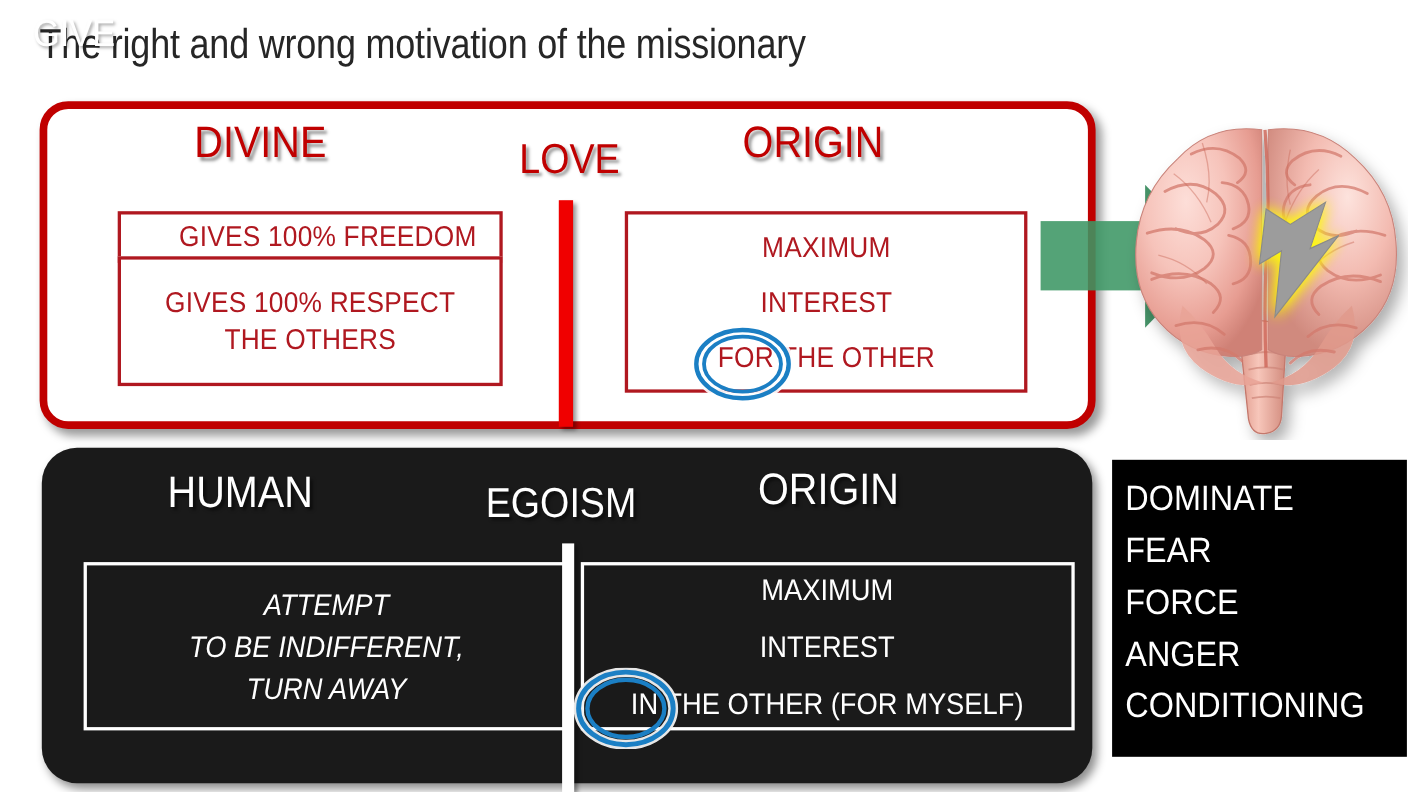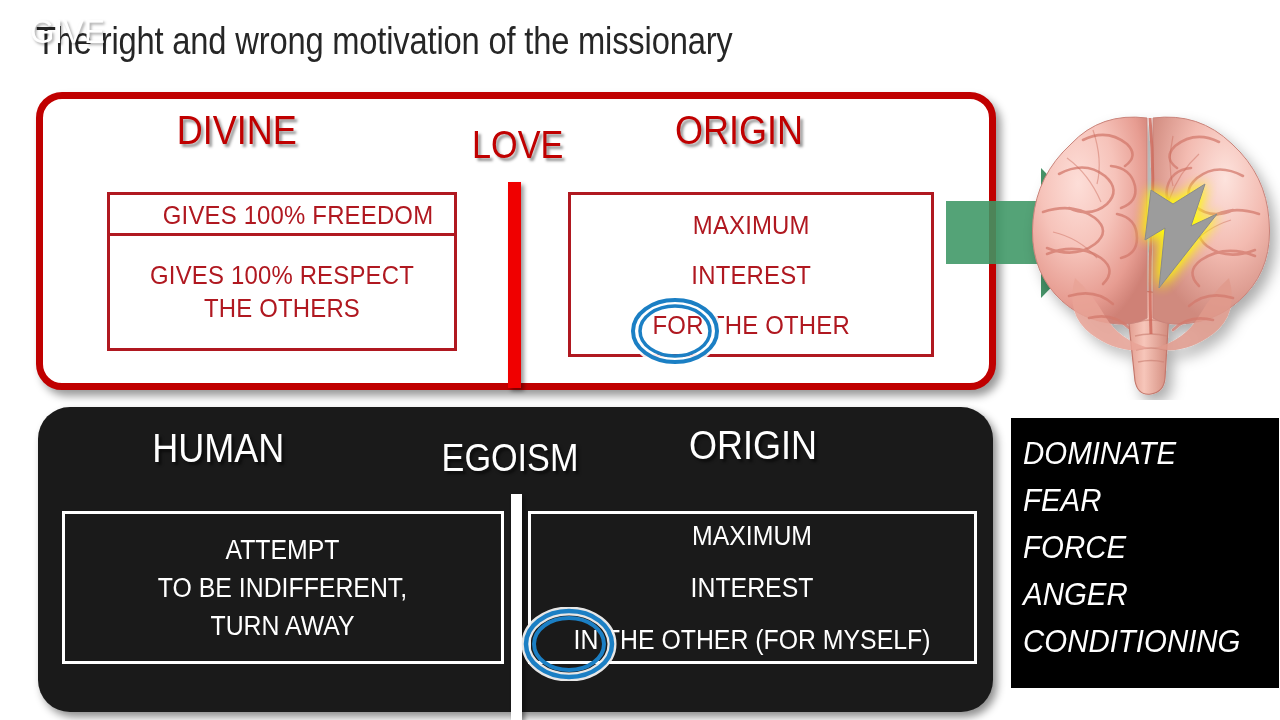--- a/index.html
+++ b/index.html
@@ -141,33 +141,33 @@
   }
 
   .blk-box{
     position:absolute;
     border:3px solid #ffffff;
     box-sizing:border-box;
     color:#ffffff;text-align:center;
     font-size:27px;line-height:38px;
     display:flex;align-items:center;justify-content:center;
   }
-  #bb-attempt{left:62px;top:511px;width:442px;height:153px;}
+  #bb-attempt{left:76px;top:511px;width:442px;height:153px;font-style:italic;}
   #bb-maximum{left:528px;top:511px;width:449px;height:153px;line-height:52px;}
   .whitetxt{transform:scaleX(0.92);display:inline-block;}
 
   
   #list-box{
     position:absolute;left:1011px;top:418px;
     width:268px;height:270px;
     background:#000000;
     padding:12px 0 0 12px;
     box-sizing:border-box;
   }
-  #list-box ul{list-style:none;margin:0;padding:0;font-style:italic;}
+  #list-box ul{list-style:none;margin:0;padding:0;}
   #list-box li{
     color:#ffffff;font-size:32px;line-height:47px;
     white-space:nowrap;transform:scaleX(0.92);
     transform-origin:left center;
   }
 
   
   .ellipse-hl{position:absolute;pointer-events:none;}
   #hl-for{left:629px;top:296px;width:92px;height:70px;}
   #hl-in{left:521px;top:607px;width:96px;height:74px;}

